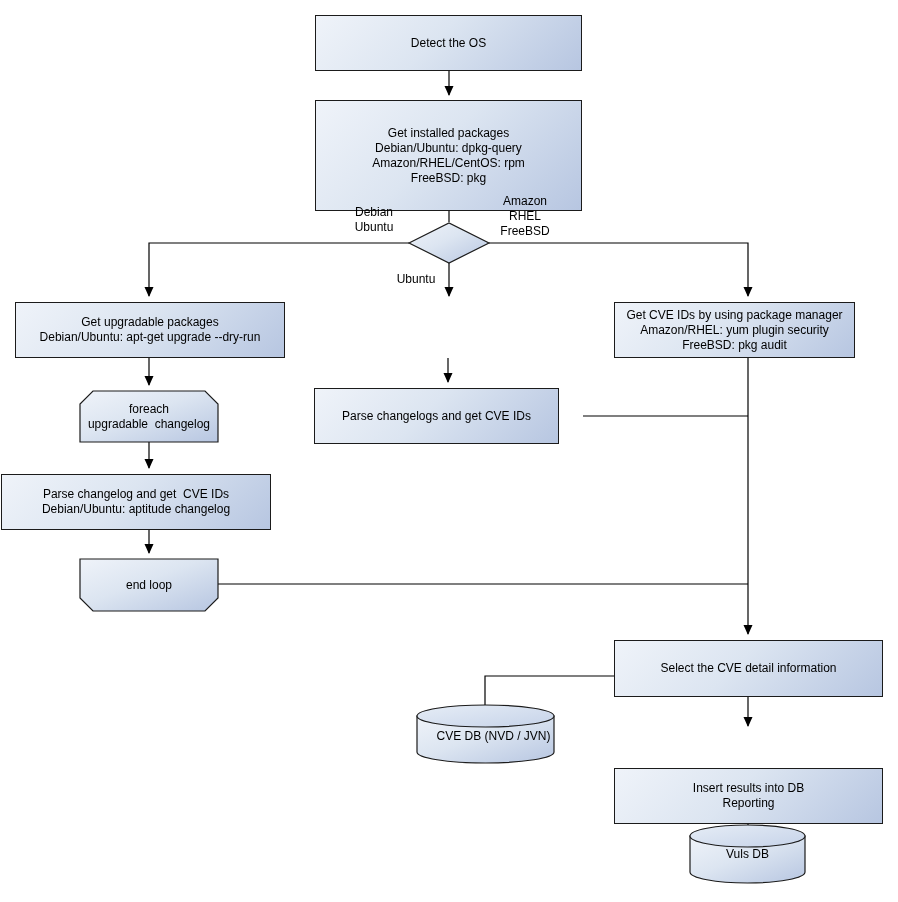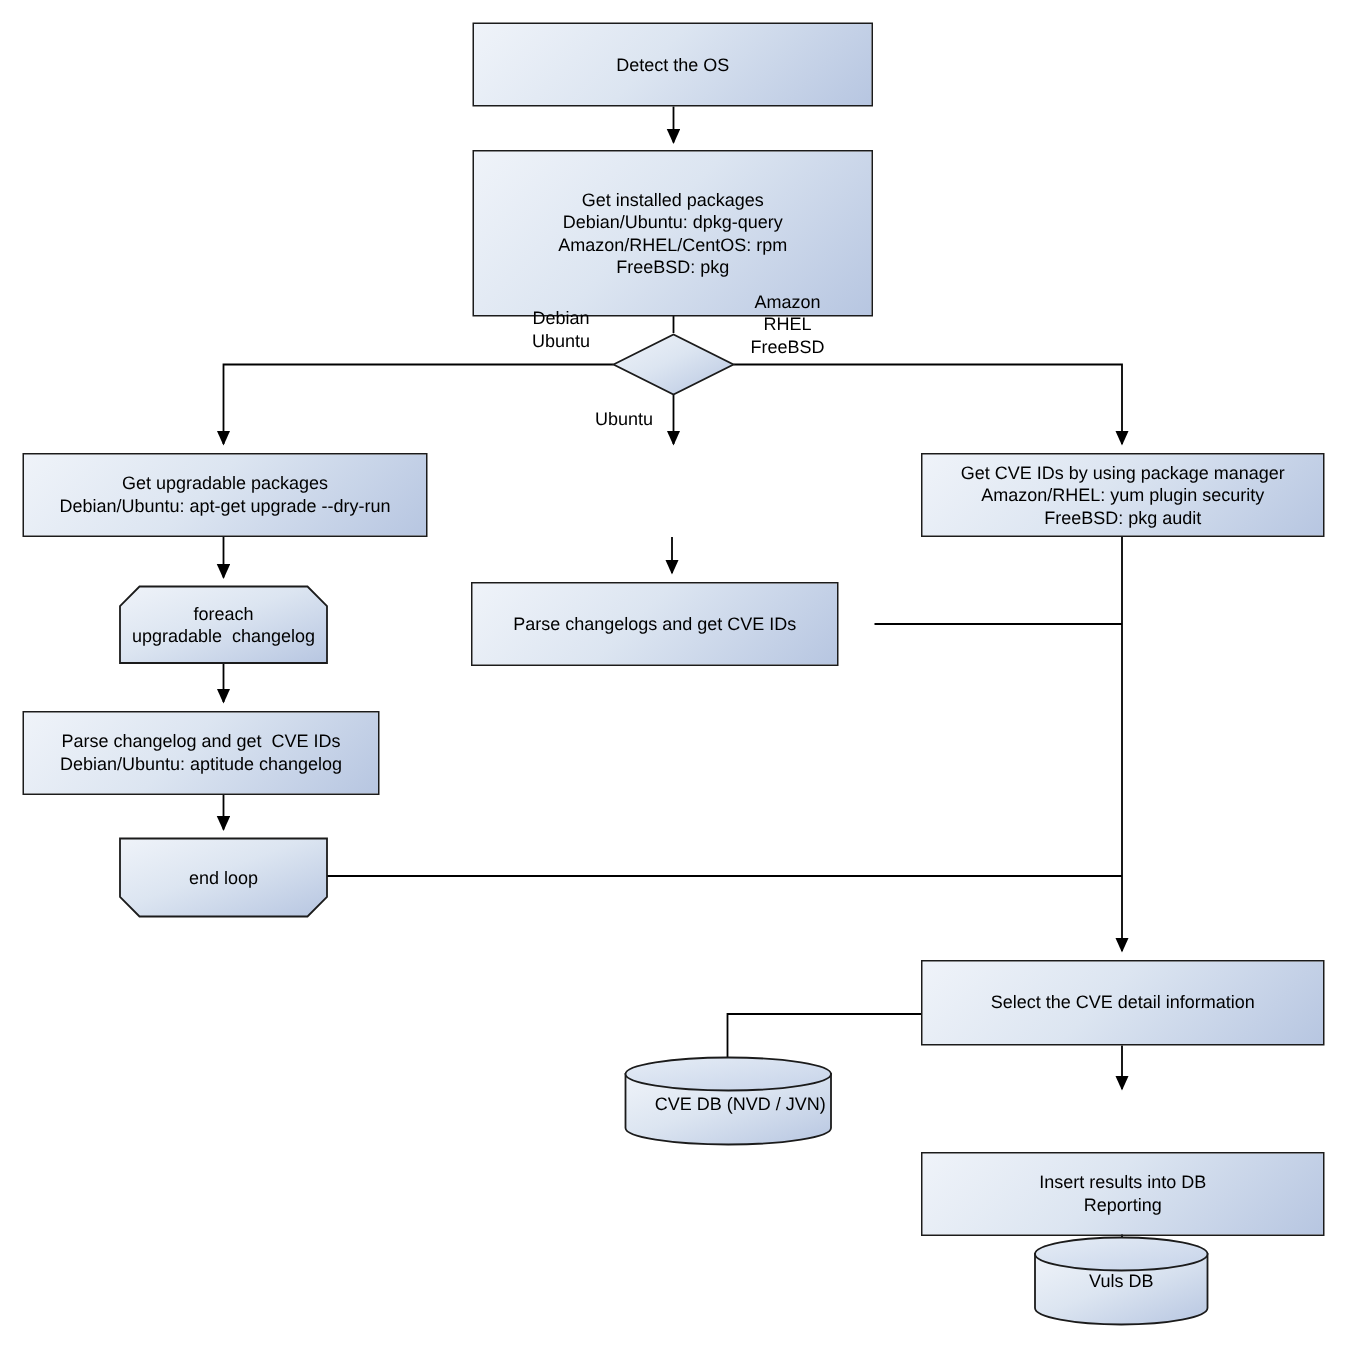--- a/index.html
+++ b/index.html
@@ -90,31 +90,31 @@
     <div class="ln">Debian/Ubuntu: dpkg-query</div>
     <div class="ln">Amazon/RHEL/CentOS: rpm</div>
     <div class="ln">FreeBSD: pkg</div>
   </div>
 
   <div class="box" style="left:15px;top:302px;width:270px;height:56px">
     <div class="ln">Get upgradable packages</div>
     <div class="ln">Debian/Ubuntu: apt-get upgrade --dry-run</div>
   </div>
 
-  <div class="box" style="left:15px;top:474px;width:238px;height:56px">
+  <div class="box" style="left:1px;top:474px;width:270px;height:56px">
     <div class="ln">Parse changelog and get  CVE IDs</div>
     <div class="ln">Debian/Ubuntu: aptitude changelog</div>
   </div>
 
 
   <div class="box" style="left:314px;top:388px;width:245px;height:56px">
     <div class="ln">Parse changelogs and get CVE IDs</div>
   </div>
 
-  <div class="box" style="left:614px;top:302px;width:269px;height:56px">
+  <div class="box" style="left:614px;top:302px;width:241px;height:56px">
     <div class="ln">Get CVE IDs by using package manager</div>
     <div class="ln">Amazon/RHEL: yum plugin security</div>
     <div class="ln">FreeBSD: pkg audit</div>
   </div>
 
   <div class="box" style="left:614px;top:640px;width:269px;height:57px">
     <div class="ln">Select the CVE detail information</div>
   </div>
 
   <div class="box" style="left:614px;top:768px;width:269px;height:56px">

